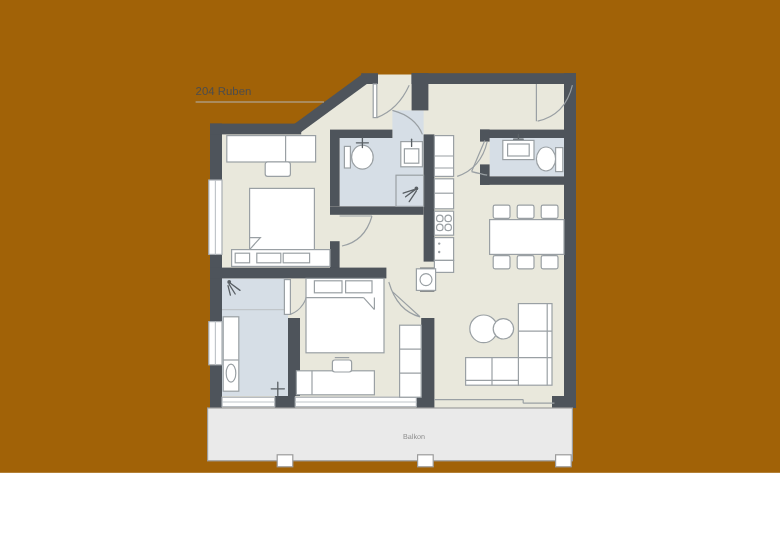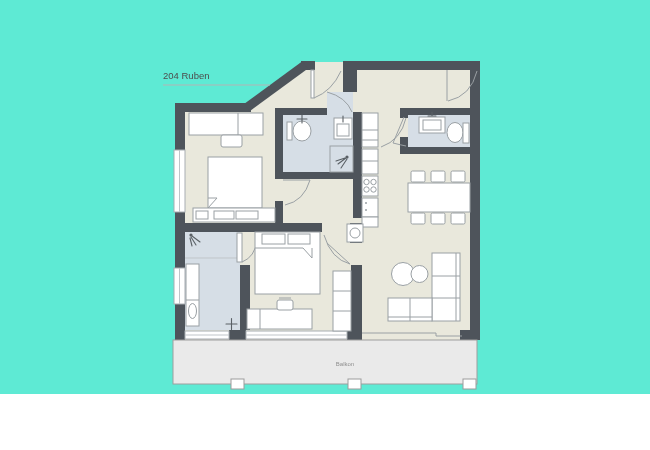--- a/index.html
+++ b/index.html
@@ -1,17 +1,17 @@
 <!DOCTYPE html>
 <html><head>
 <meta charset="utf-8">
 <style>
   html,body{margin:0;padding:0;background:#ffffff;width:650px;height:450px;overflow:hidden;
             font-family:"Liberation Sans", sans-serif;}
-  #stage{position:relative;width:650px;height:394px;background:#5eead4;}
+  #stage{position:relative;width:650px;height:394px;background:#a16207;}
   svg{display:block}
   .furn{fill:#ffffff;stroke:#9aa0a4;stroke-width:1}
   .thin{fill:none;stroke:#9aa0a4;stroke-width:1}
   .fixline{fill:none;stroke:#5a6065;stroke-width:1.1;stroke-linecap:round}
   .glaz{stroke:#c0c5c9;stroke-width:1}
   .win{fill:#ffffff;stroke:#a8adb2;stroke-width:1}
   .post{fill:#ffffff;stroke:#9b9b9b;stroke-width:1}
   text{user-select:none}
 </style>
 </head>

